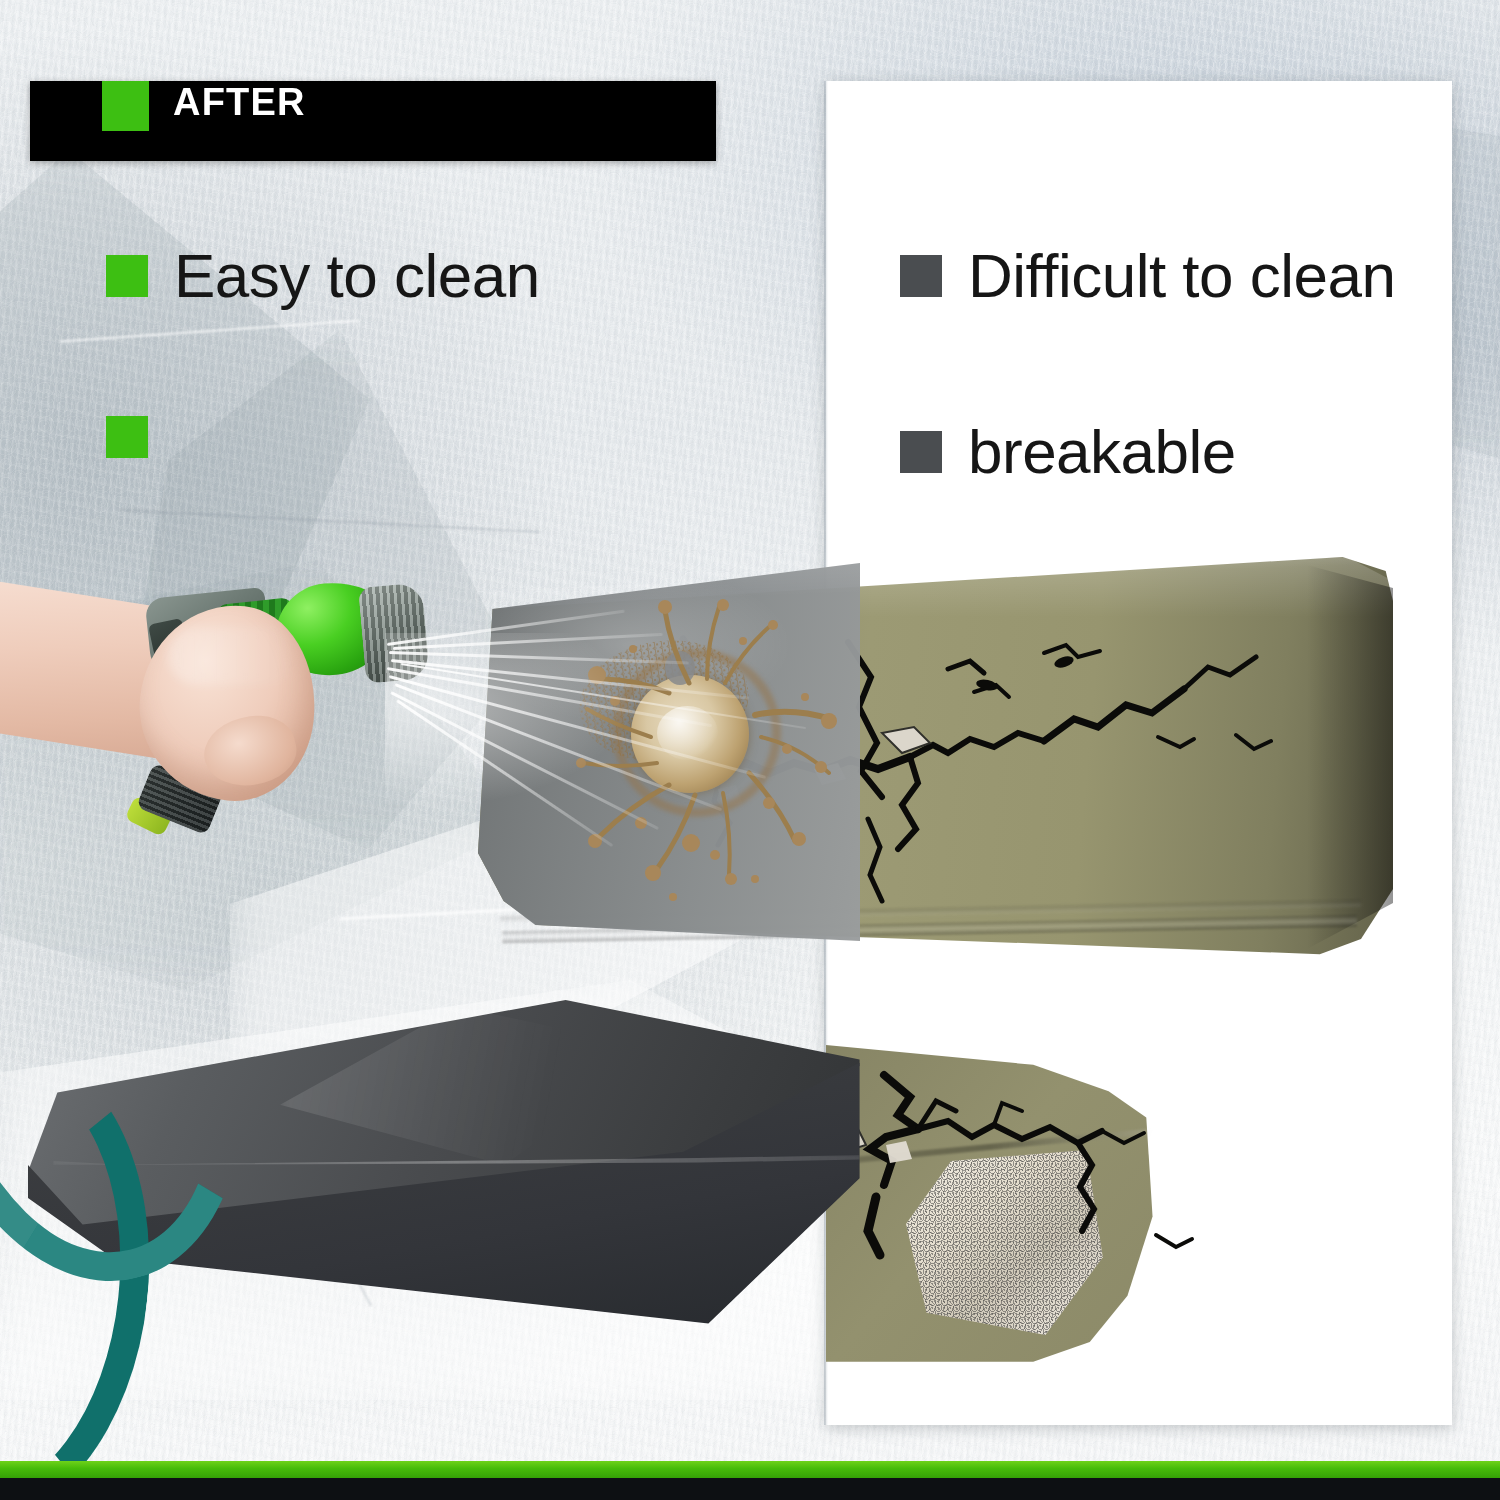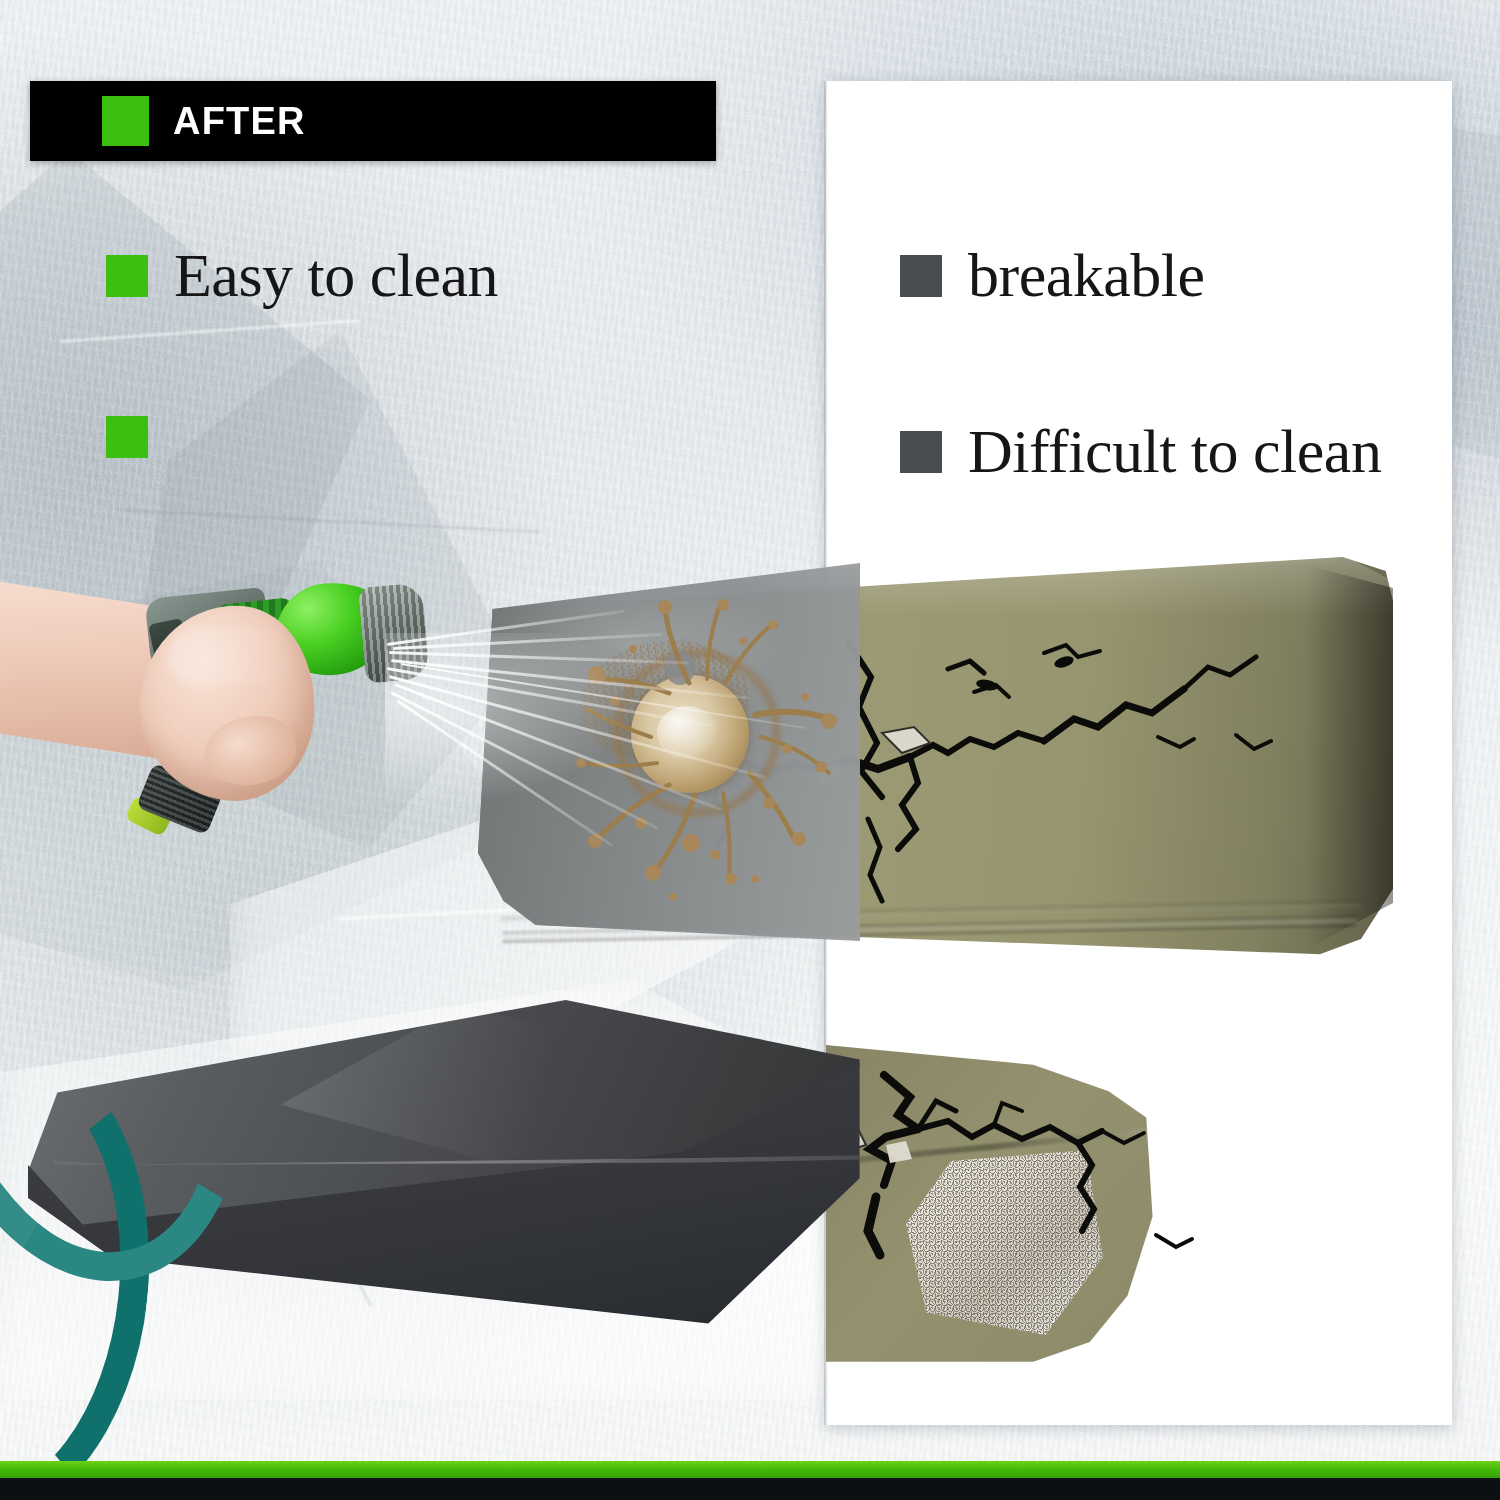--- a/index.html
+++ b/index.html
@@ -66,21 +66,21 @@
   .bar-black{position:absolute;left:0;right:0;top:1478px;height:22px;background:#0d1013;}
 
   
   .panel-right-bg{
     position:absolute;left:826px;top:81px;width:626px;height:1344px;
     background:#ffffff;
     box-shadow:0 3px 14px rgba(40,50,60,.25);
   }
 
   
-  .hdr{position:absolute;display:flex;align-items:center;box-sizing:border-box;text-decoration:underline;}
+  .hdr{position:absolute;display:flex;align-items:flex-start;box-sizing:border-box;text-decoration:underline;}
   .hdr-after{left:30px;top:81px;width:686px;height:80px;background:#000;padding-left:72px;
     box-shadow:0 2px 7px rgba(0,0,0,.30);}
   .hdr-before{left:826px;top:81px;width:626px;height:80px;background:#474a4d;padding-left:70px;
     box-shadow:0 2px 7px rgba(0,0,0,.22);}
   .hdr .chip{width:47px;height:50px;display:block;flex:0 0 auto;}
   .hdr .chip.green{background:#3dbf12;}
   .hdr .chip.gray{background:#e3e5e9;}
   .hdr .htxt{
     color:#fff;font-weight:bold;font-size:38px;letter-spacing:1.2px;
     margin-left:24px;font-family:"Liberation Sans", sans-serif;
@@ -91,21 +91,21 @@
   .bullets{position:absolute;}
   .bullets.left{left:106px;top:240px;}
   .bullets.right{left:900px;top:240px;}
   .brow{display:flex;align-items:center;}
   .brow + .brow{margin-top:105px;}
   .bsq{width:42px;height:42px;flex:0 0 auto;}
   .bsq.green{background:#3dbf12;}
   .bsq.gray{background:#4a4d50;}
   .btxt{
     margin-left:26px;font-size:62px;color:#161616;letter-spacing:-.5px;
-    white-space:nowrap;font-family:Liberation Serif, serif;
+    white-space:nowrap;font-family:Liberation Sans, sans-serif;
   }
 
   
   .cushion-back{
     position:absolute;left:478px;top:557px;width:915px;height:400px;
   }
   .cb-body{
     position:absolute;inset:0;
     clip-path:polygon(1.6% 13%, 94.5% 0%, 99.2% 3.5%, 100% 11%, 100% 83%, 96.5% 95.5%, 92% 99.3%, 6.5% 92%, 2.8% 86%, 0% 74%);
     background:
@@ -520,24 +520,24 @@
       <span class="btxt">Easy to clean</span>
     </div>
     <div class="brow">
       <span class="bsq green"></span>
     </div>
   </div>
 
   <div class="bullets right">
     <div class="brow">
       <span class="bsq gray"></span>
-      <span class="btxt">breakable</span>
+      <span class="btxt">Difficult to clean</span>
     </div>
     <div class="brow">
       <span class="bsq gray"></span>
-      <span class="btxt">Difficult to clean</span>
+      <span class="btxt">breakable</span>
     </div>
   </div>
 
   <div class="bar-green"></div>
   <div class="bar-black"></div>
 
 </div>
 
 </body></html>

